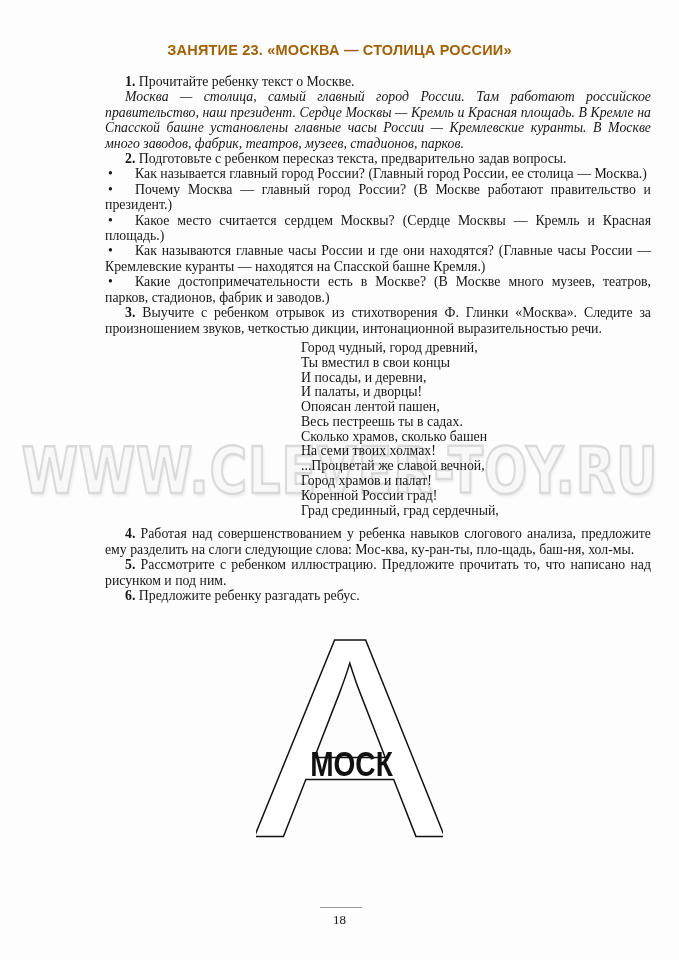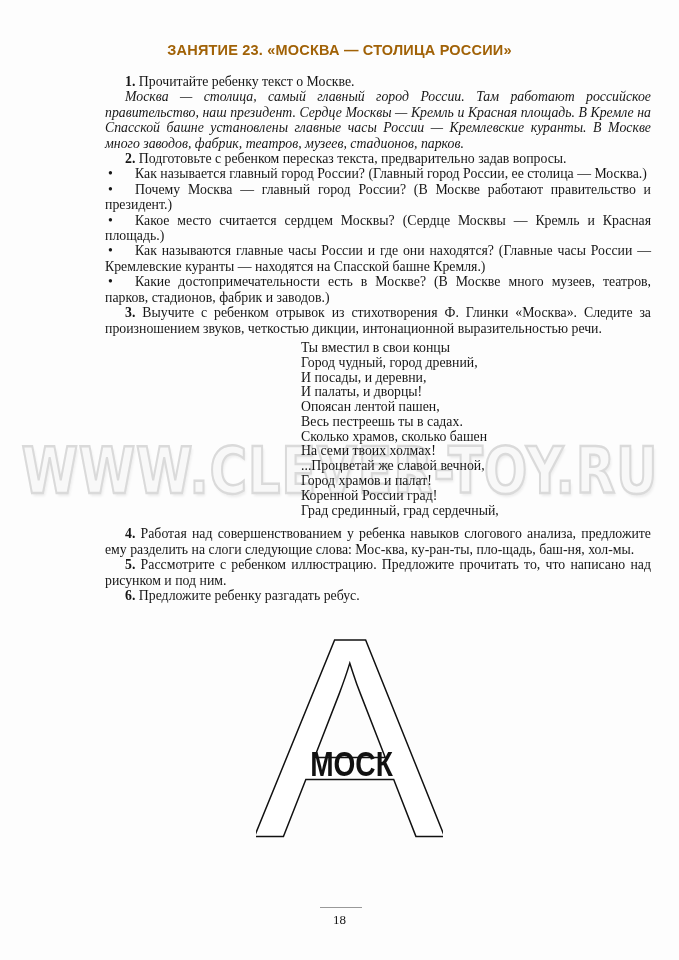--- a/index.html
+++ b/index.html
@@ -93,22 +93,22 @@
 
     <p class="q-item"><span class="bmark">•</span><span>Как называется главный город России? (Главный город России, ее столица — Москва.)</span></p>
     <p class="q-item"><span class="bmark">•</span><span>Почему Москва — главный город России? (В Москве работают правительство и президент.)</span></p>
     <p class="q-item"><span class="bmark">•</span><span>Какое место считается сердцем Москвы? (Сердце Москвы — Кремль и Красная площадь.)</span></p>
     <p class="q-item"><span class="bmark">•</span><span>Как называются главные часы России и где они находятся? (Главные часы России — Кремлевские куранты — находятся на Спасской башне Кремля.)</span></p>
     <p class="q-item"><span class="bmark">•</span><span>Какие достопримечательности есть в Москве? (В Москве много музеев, театров, парков, стадионов, фабрик и заводов.)</span></p>
 
     <p class="indent"><span class="num">3.</span> <span>Выучите с ребенком отрывок из стихотворения Ф. Глинки «Москва». Следите за произношением звуков, четкостью дикции, интонационной выразительностью речи.</span></p>
 
     <div class="poem">
+      <p>Город чудный, город древний,</p>
       <p>Ты вместил в свои концы</p>
-      <p>Город чудный, город древний,</p>
       <p>И посады, и деревни,</p>
       <p>И палаты, и дворцы!</p>
       <p>Опоясан лентой пашен,</p>
       <p>Весь пестреешь ты в садах.</p>
       <p>Сколько храмов, сколько башен</p>
       <p>На семи твоих холмах!</p>
       <p>...Процветай же славой вечной,</p>
       <p>Город храмов и палат!</p>
       <p>Коренной России град!</p>
       <p>Град срединный, град сердечный,</p>

